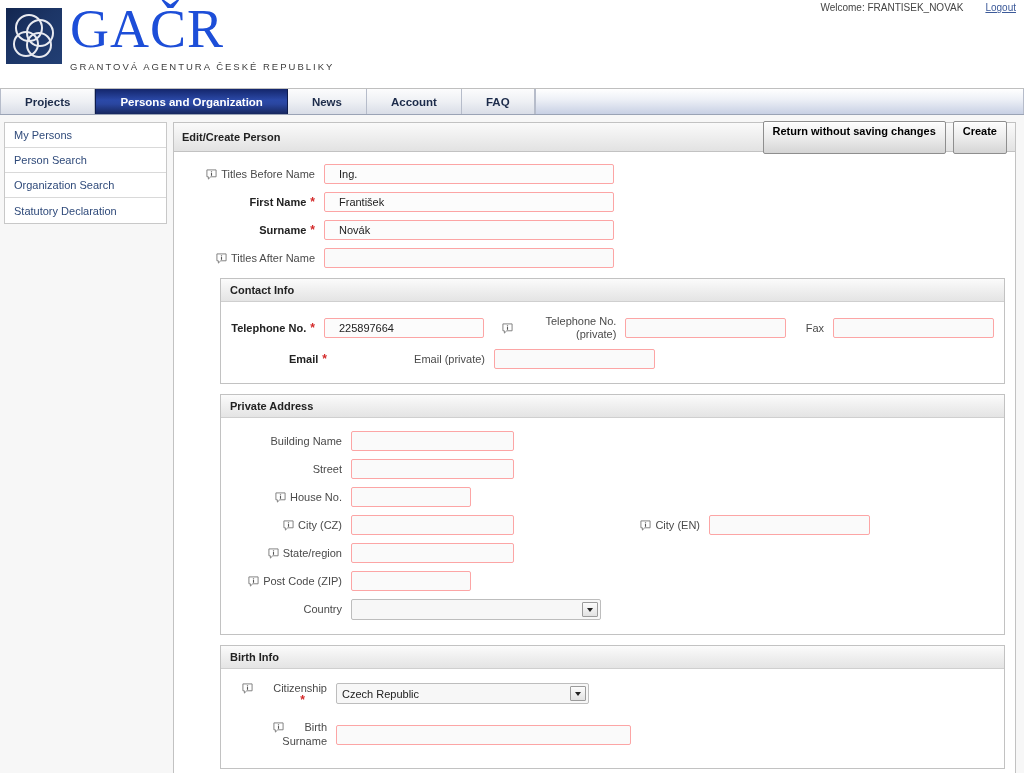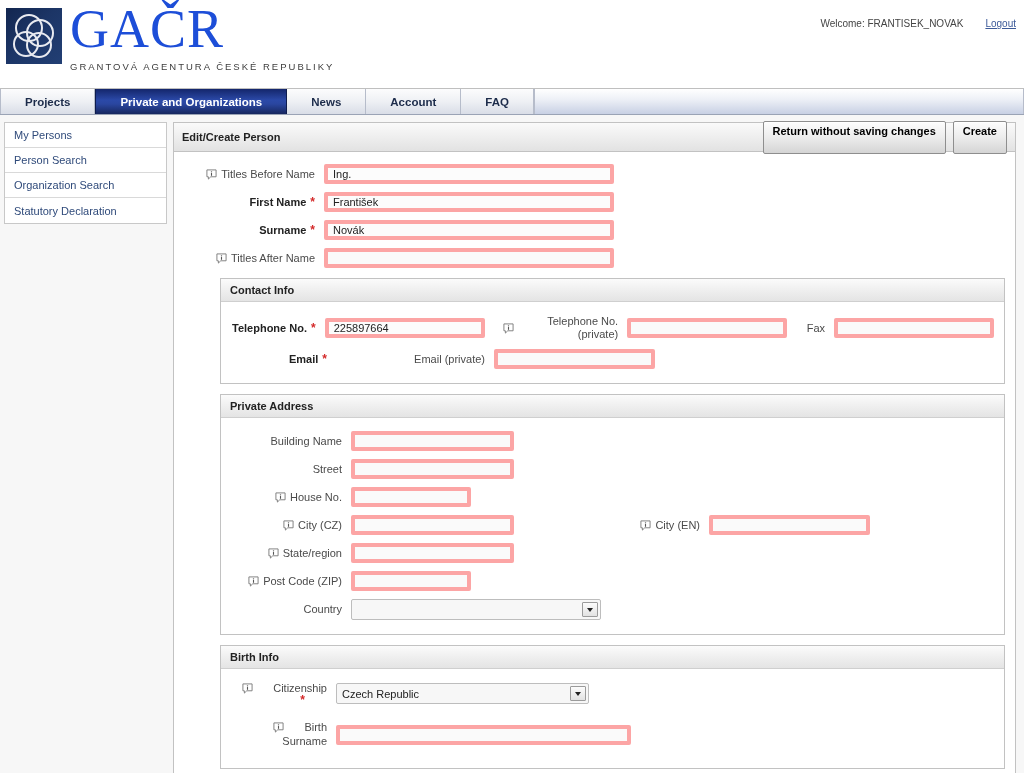--- a/index.html
+++ b/index.html
@@ -14,21 +14,21 @@
   }
 
   
   .topbar {
     position: relative;
     height: 88px;
     background: #ffffff;
   }
   .welcome-row {
     position: absolute;
-    top: 18px; right: 8px;
+    top: 2px; right: 8px;
     font-size: 10px;
     color: #444;
     display: flex;
     align-items: center;
     gap: 22px;
   }
   .logout-link { color: #3c5a99; text-decoration: underline; font-size: 10px; cursor: pointer; }
 
   .logo-wrap {
     position: absolute;
@@ -194,26 +194,26 @@
   .info-ico {
     width: 11px; height: 11px;
     flex: none;
     display: inline-block;
     position: relative;
     top: 0px;
   }
 
   .inp {
     height: 20px;
-    border: 4px solid #fca5a5;
+    border: 1px solid #fca5a5;
     background: #fafafa;
     font-family: "Liberation Sans", sans-serif;
     font-size: 11px;
     color: #222;
-    padding: 0 5px;
+    padding: 0 14px;
     outline: none;
     border-radius: 2px;
   }
   .inp.filled { background: #fcfcfc; }
 
   .sel {
     height: 21px;
     border: 1px solid #bdbdbd;
     background: #f7f7f7;
     font-size: 11px;
@@ -301,21 +301,21 @@
     </div>
     <div class="logo-text-block">
       <div class="logo-title">GAČR</div>
       <div class="logo-sub">GRANTOVÁ AGENTURA ČESKÉ REPUBLIKY</div>
     </div>
   </div>
 </div>
 
 <div class="navbar">
   <div class="tab">Projects</div>
-  <div class="tab active">Private and Organizations</div>
+  <div class="tab active">Persons and Organization</div>
   <div class="tab">News</div>
   <div class="tab">Account</div>
   <div class="tab">FAQ</div>
   <div class="tab-filler"></div>
 </div>
 
 <div class="page">
 
   <div class="sidebar">
     <div class="side-item">My Persons</div>

